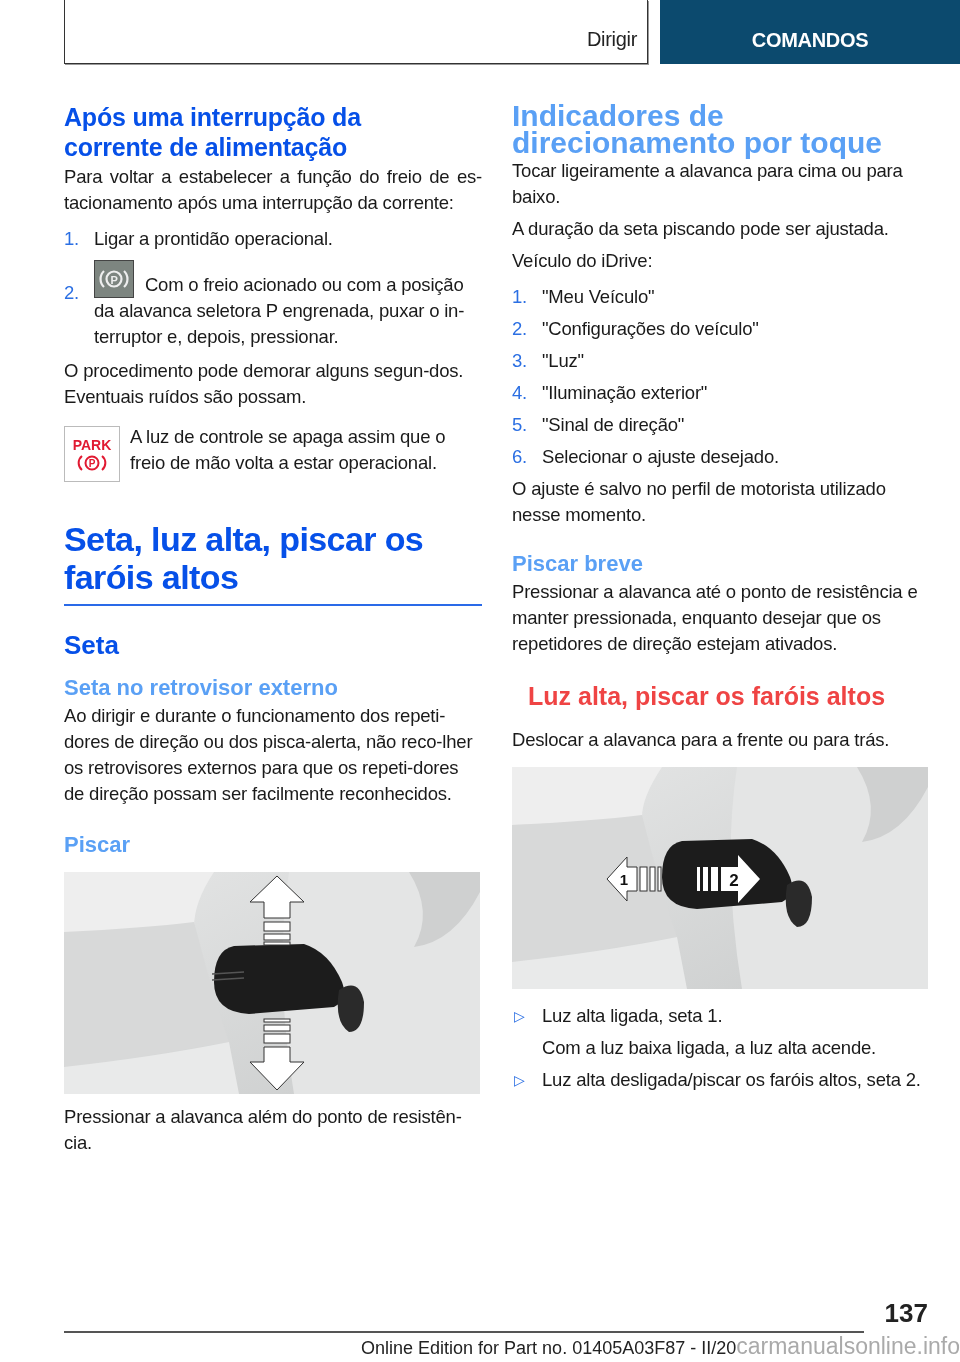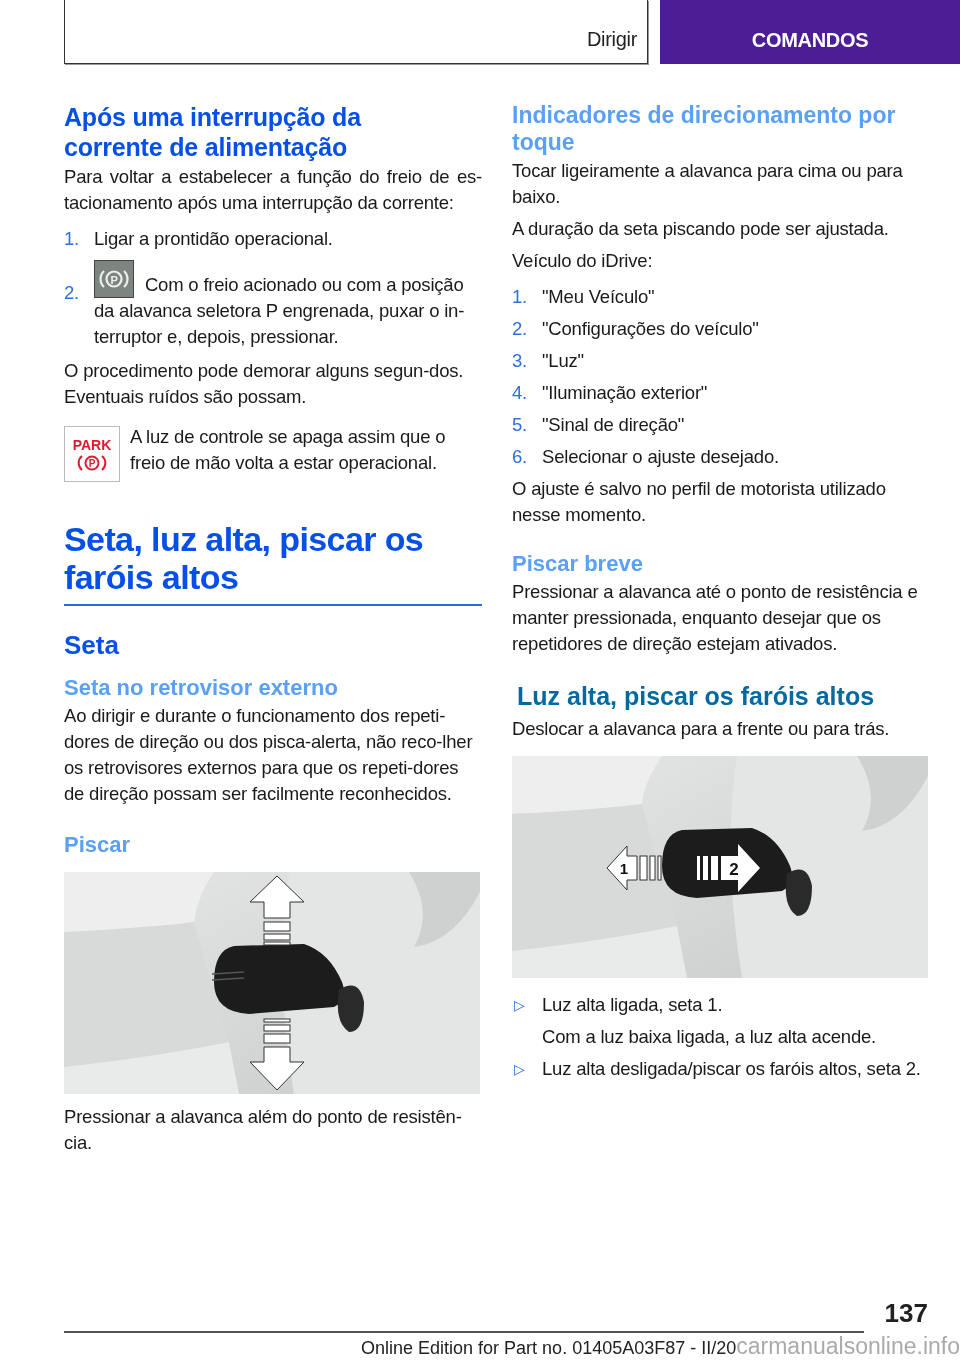--- a/index.html
+++ b/index.html
@@ -13,21 +13,21 @@
     position: absolute; left: 64px; top: 0; width: 584px; height: 64px;
     border: 1px solid #333; border-top: none; box-sizing: border-box;
     box-shadow: 1px 1px 0 #999;
   }
   .hdr-left .lbl {
     position: absolute; right: 10px; bottom: 12px; font-size: 20px; color: #222;
     letter-spacing: -0.3px;
   }
   .hdr-right {
     position: absolute; left: 660px; top: 0; width: 300px; height: 64px;
-    background: #4c1d95;
+    background: #0c4a6e;
   }
   .hdr-right .lbl {
     position: absolute; left: 0; right: 0; bottom: 12px; text-align: center;
     color: #fff; font-size: 20px; font-weight: bold; letter-spacing: -0.3px;
   }
 
   .col { position: absolute; top: 102px; }
   .col-left { left: 64px; width: 418px; }
   .col-right { left: 512px; width: 418px; }
 
@@ -39,21 +39,21 @@
   }
   .h3-light {
     color: #5aa0f5; font-weight: bold; font-size: 22px; line-height: 27px; margin: 0;
   }
   .h1 {
     color: #0650e8; font-weight: bold; font-size: 34px; line-height: 38px; margin: 0;
     letter-spacing: -0.6px;
   }
   .h1-rule { border: none; border-top: 2px solid #2a6ae8; margin: 8px 0 0 0; }
   .h2b { color: #0650e8; font-weight: bold; font-size: 26px; line-height: 30px; margin: 0; }
-  .h2c { color: #0369a1; font-weight: bold; font-size: 25px; line-height: 30px; margin: 5px; }
+  .h2c { color: #ef4444; font-weight: bold; font-size: 25px; line-height: 30px; margin: 16px; }
 
   ol.steps { list-style: none; margin: 0; padding: 0; }
   ol.steps li { position: relative; padding-left: 30px; font-size: 18.5px; line-height: 26px; letter-spacing: -0.2px; }
   ol.steps li .num { position: absolute; left: 0; top: 0; color: #2b6fe3; }
 
   .icon-brake {
     display: inline-block; width: 38px; height: 36px; background: #7d8580;
     border: 1px solid #444; vertical-align: -6px; margin-right: 6px; position: relative;
   }
   .park-box {
@@ -171,21 +171,21 @@
         <rect x="200" y="153" width="26" height="6" fill="#fff" stroke="#333" stroke-width="1"></rect>
         <rect x="200" y="162" width="26" height="9" fill="#fff" stroke="#333" stroke-width="1"></rect>
         <polygon points="200,175 226,175 226,190 240,190 213,218 186,190 200,190" fill="#fff" stroke="#333" stroke-width="1"></polygon>
       </g>
     </svg>
   </div>
   <p style="margin-top:10px;">Pressionar a alavanca além do ponto de resistên-cia.</p>
 </div>
 
 <div class="col col-right">
-  <h3 class="h3-light" style="font-size:23px;">Indicadores de direcionamento por toque</h3>
+  <h3 class="h3-light" style="font-size:30px;">Indicadores de direcionamento por toque</h3>
   <p style="margin-top:2px;">Tocar ligeiramente a alavanca para cima ou para baixo.</p>
   <p style="margin-top:6px;">A duração da seta piscando pode ser ajustada.</p>
   <p style="margin-top:6px;">Veículo do iDrive:</p>
 
   <ol class="steps" style="margin-top:10px;">
     <li style="margin-bottom:6px;"><span class="num">1.</span><span>"Meu Veículo"</span></li>
     <li style="margin-bottom:6px;"><span class="num">2.</span><span>"Configurações do veículo"</span></li>
     <li style="margin-bottom:6px;"><span class="num">3.</span><span>"Luz"</span></li>
     <li style="margin-bottom:6px;"><span class="num">4.</span><span>"Iluminação exterior"</span></li>
     <li style="margin-bottom:6px;"><span class="num">5.</span><span>"Sinal de direção"</span></li>

